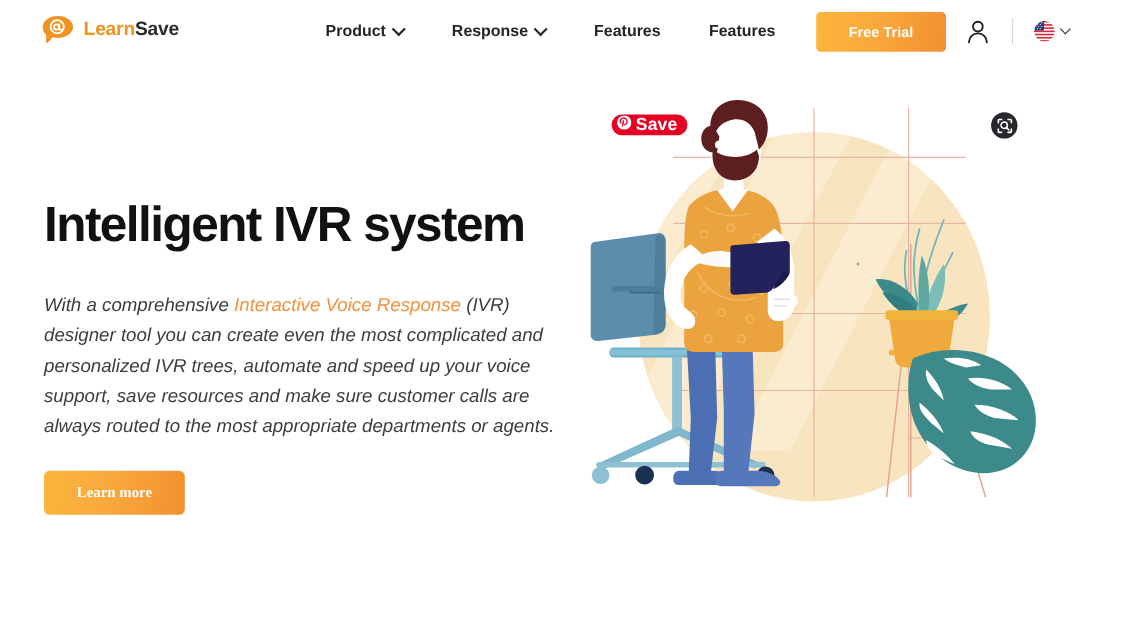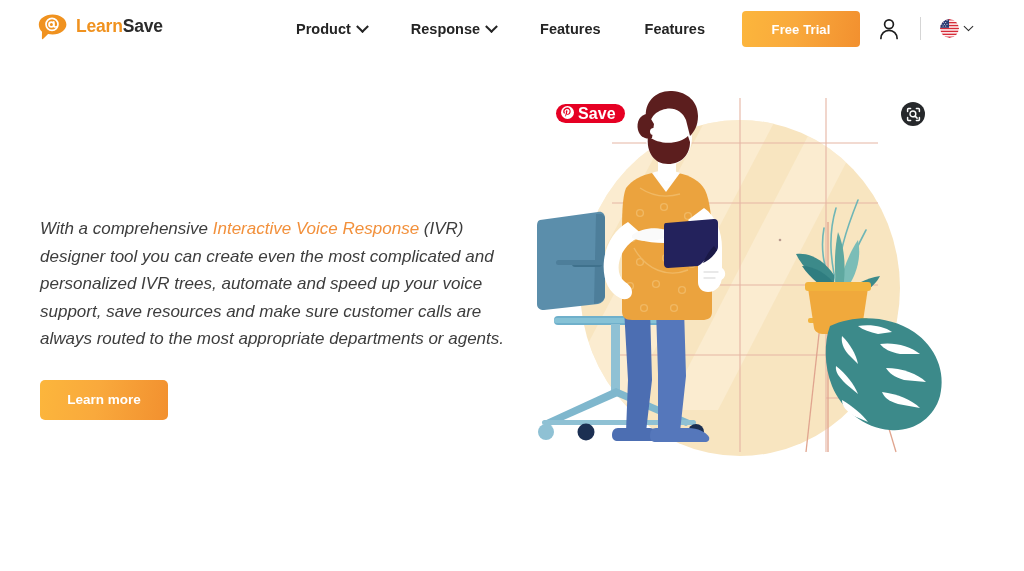--- a/index.html
+++ b/index.html
@@ -175,21 +175,21 @@
     margin-top: 27px;
     display: inline-block;
     width: 128px;
     height: 40px;
     line-height: 40px;
     text-align: center;
     border: none;
     border-radius: 5px;
     background: linear-gradient(100deg, #fcb63c 0%, #f9a93c 45%, #f2902f 100%);
     color: #ffffff;
-    font-family: Liberation Sans, sans-serif;
+    font-family: Liberation Serif, serif;
     font-size: 13.5px;
     font-weight: bold;
     cursor: pointer;
   }
 
   
   .hero-art {
     position: absolute;
     left: 528px;
     top: 80px;
@@ -317,20 +317,21 @@
                 <circle cx="5.7" cy="7.0" r="0.52"></circle>
             </g>
           </g>
         </svg>
       </span>
       <i class="chev-sm"></i>
     </div>
   </div>
 
   <div class="hero-left">
+    <h1 class="hero-title">Intelligent IVR system</h1>
     <p class="hero-desc"><span>With a comprehensive </span><a href="#">Interactive Voice Response</a><span> (IVR) designer tool you can create even the most complicated and personalized IVR trees, automate and speed up your voice support, save resources and make sure customer calls are always routed to the most appropriate departments or agents.</span></p>
     <button class="learn-btn">Learn more</button>
   </div>
 
   <div class="hero-art">
     <svg width="450" height="400" viewBox="0 0 450 400">
       <defs>
         <linearGradient id="circStripe" x1="0" y1="0" x2="1" y2="1">
           <stop offset="0%" stop-color="#f8e6c4"></stop>
           <stop offset="100%" stop-color="#f6e0b6"></stop>

